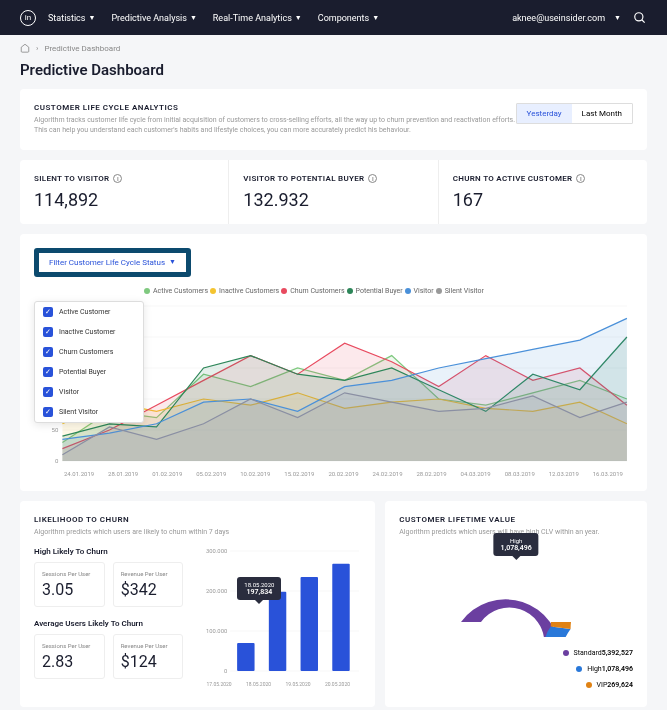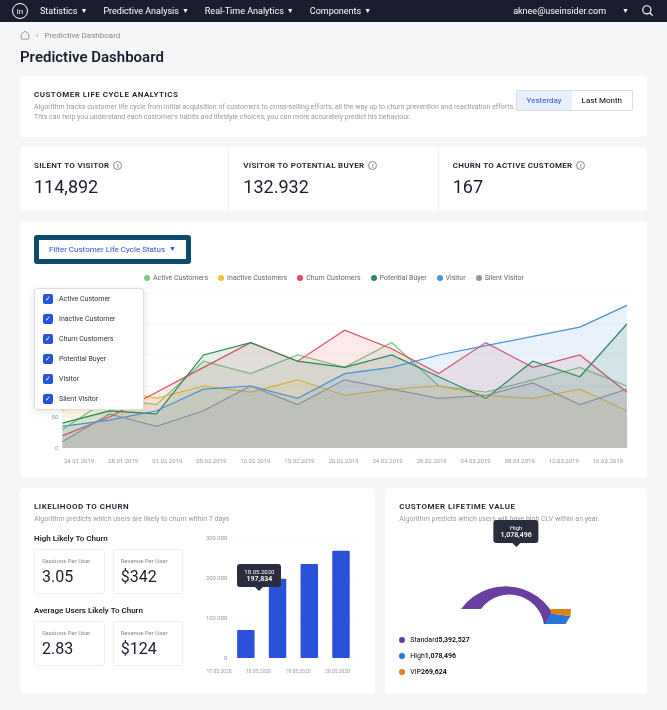--- a/index.html
+++ b/index.html
@@ -1,43 +1,43 @@
 <!DOCTYPE html>
 <html><head>
 <meta charset="utf-8">
 <style>
 *{margin:0;padding:0;box-sizing:border-box;font-family:-apple-system,BlinkMacSystemFont,"Segoe UI",Roboto,sans-serif}
 body{background:#f5f6f8;width:667px;height:710px;overflow:hidden}
-.topbar{background:#1a1d2e;height:22px;display:flex;align-items:center;padding:0 12px;color:#fff;font-size:9px}
+.topbar{background:#1a1d2e;height:35px;display:flex;align-items:center;padding:0 20px;color:#fff;font-size:9px}
 .logo{width:16px;height:16px;border:1.5px solid #fff;border-radius:50%;margin-right:12px;display:flex;align-items:center;justify-content:center;font-size:8px}
 .nav-items{display:flex;gap:16px;flex:1}
 .nav-item{display:flex;align-items:center;gap:3px;cursor:pointer}
 .chevron{font-size:7px}
-.user-menu{margin-left:auto;margin-right:12px;display:flex;align-items:center;gap:16px;cursor:pointer}
+.user-menu{margin-left:auto;margin-right:12px;display:flex;align-items:center;gap:9px;cursor:pointer}
 .search-btn{width:14px;height:14px;cursor:pointer}
 .breadcrumb{display:flex;align-items:center;gap:6px;padding:8px 20px;font-size:8px;color:#888}
 .home-icon{width:10px;height:10px}
 .page-title{font-size:15px;font-weight:600;color:#1a1d2e;padding:0 20px 10px}
 .content{padding:0 20px}
 .card{background:#fff;border-radius:4px;padding:14px;margin-bottom:10px}
 .header-card{display:flex;justify-content:space-between;align-items:flex-start;}
 .header-text{flex:1}
 .section-title{font-size:8px;font-weight:600;color:#1a1d2e;letter-spacing:0.5px;margin-bottom:4px;text-transform:uppercase}
 .section-desc{font-size:7px;color:#999;line-height:1.4}
 .time-toggle{display:flex;border:1px solid #ddd;border-radius:1px;overflow:hidden}
 .toggle-btn{padding:5px 10px;font-size:8px;cursor:pointer;background:#fff}
 .toggle-btn.active{background:#e8efff;color:#2952d9}
 .metrics-row{display:flex;gap:0}
 .metric{flex:1;padding:14px;border-right:1px solid #eee}
 .metric:last-child{border-right:none}
 .metric-label{font-size:8px;font-weight:600;color:#1a1d2e;letter-spacing:0.3px;text-transform:uppercase;display:flex;align-items:center;gap:4px}
 .info-icon{width:9px;height:9px;border:1px solid #888;border-radius:50%;display:inline-flex;align-items:center;justify-content:center;font-size:6px;color:#888}
 .metric-value{font-size:18px;font-weight:400;color:#1a1d2e;margin-top:6px}
 .filter-btn{border:5px solid #0c4a6e;color:#2952d9;padding:5px 10px;font-size:8px;border-radius:3px;background:#fff;cursor:pointer;display:inline-flex;align-items:center;gap:4px;margin-bottom:10px}
-.legend{display:flex;gap:10px;font-size:7px;color:#666;margin-left:110px;margin-bottom:6px}
+.legend{display:flex;gap:2px;font-size:7px;color:#666;margin-left:110px;margin-bottom:6px}
 .legend-item{display:flex;align-items:center;gap:3px}
 .dot{width:6px;height:6px;border-radius:50%}
 .chart-container{position:relative}
 .dropdown{position:absolute;top:0;left:0;width:110px;background:#fff;border:1px solid #ddd;border-radius:3px;box-shadow:0 2px 8px rgba(0,0,0,0.1);z-index:10}
 .dropdown-item{display:flex;align-items:center;gap:6px;padding:5px 8px;font-size:7px;color:#333;cursor:pointer}
 .checkbox{width:10px;height:10px;background:#2952d9;border-radius:2px;display:flex;align-items:center;justify-content:center;color:#fff;font-size:7px}
 .line-chart{width:100%;height:165px}
 .x-labels{display:flex;justify-content:space-between;padding:0 10px 0 30px;font-size:6px;color:#999}
 .bottom-row{display:flex;gap:10px}
 .churn-card{flex:1.4}
@@ -49,21 +49,21 @@
 .stat-box{flex:1;border:1px solid #eee;padding:7px;border-radius:3px}
 .stat-label{font-size:6px;color:#888;margin-bottom:3px}
 .stat-value{font-size:16px;font-weight:400;color:#1a1d2e}
 .bar-chart{flex:1;position:relative}
 .bar-svg{width:100%;height:130px}
 .bar-labels{display:flex;justify-content:space-around;font-size:5px;color:#999;padding:0 4px}
 .tooltip{position:absolute;background:#2a2d3e;color:#fff;padding:4px 7px;border-radius:3px;font-size:7px;text-align:center;white-space:nowrap}
 .tooltip::after{content:"";position:absolute;bottom:-4px;left:50%;transform:translateX(-50%);border:4px solid transparent;border-top-color:#2a2d3e;border-bottom:none}
 .donut-svg{width:140px;height:100px;display:block;margin:0 auto}
 .clv-legend{margin-top:8px}
-.clv-row{display:flex;justify-content:flex-start;align-items:center;font-size:7px;padding:4px 0}
+.clv-row{display:flex;justify-content:flex-end;align-items:center;font-size:7px;padding:4px 0}
 .clv-left{display:flex;align-items:center;gap:5px}
 .y-axis{font-size:6px;fill:#999}
 </style>
 </head>
 <body>
 
 <div class="topbar">
   <div class="logo">in</div>
   <div class="nav-items">
     <div class="nav-item">

